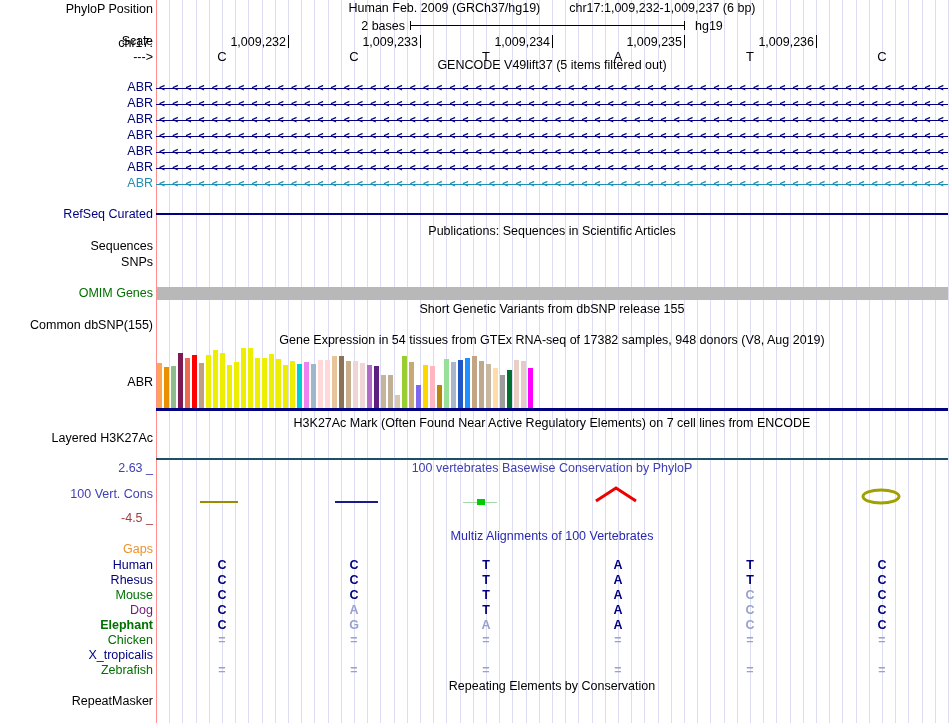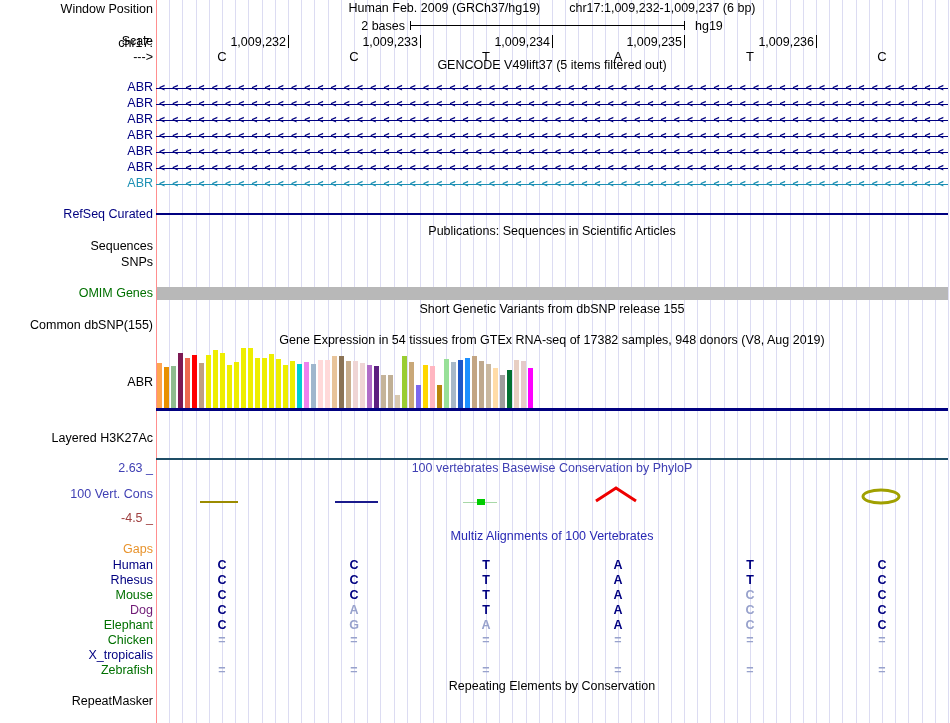--- a/index.html
+++ b/index.html
@@ -85,21 +85,21 @@
       <div class="grid-line" style="left: 868.8px;"></div>
       <div class="grid-line" style="left: 882px;"></div>
       <div class="grid-line" style="left: 895.2px;"></div>
       <div class="grid-line" style="left: 908.4px;"></div>
       <div class="grid-line" style="left: 921.6px;"></div>
       <div class="grid-line" style="left: 934.8px;"></div>
       <div class="grid-line" style="left: 948px;"></div>
     </div>
   <div class="red-line"></div>
 
-  <div class="left-label" style="top:2px">Window Position</div>
+  <div class="left-label" style="top:2px">PhyloP Position</div>
   <div class="title" style="top:1px">
     <span>Human Feb. 2009 (GRCh37/hg19)</span>
     <span style="display:inline-block;width:22px"></span>
     <span>chr17:1,009,232-1,009,237 (6 bp)</span>
   </div>
 
   <div class="left-label" style="top:34px">Scale</div>
   <div class="abs" style="top:19px;right:545px;text-align:right">2 bases</div>
   <div class="scale-el" style="left:410px;top:25px;width:274px;height:1px"></div>
   <div class="scale-el" style="left:410px;top:21px;width:1px;height:9px"></div>
@@ -648,20 +648,21 @@
       <div class="bar" style="left: 486px; width: 5px; top: 364px; height: 44px; background: rgb(201, 184, 160);"></div>
       <div class="bar" style="left: 493px; width: 5px; top: 368px; height: 40px; background: rgb(255, 220, 168);"></div>
       <div class="bar" style="left: 500px; width: 5px; top: 375px; height: 33px; background: rgb(156, 156, 156);"></div>
       <div class="bar" style="left: 507px; width: 5px; top: 370px; height: 38px; background: rgb(0, 112, 48);"></div>
       <div class="bar" style="left: 514px; width: 5px; top: 360px; height: 48px; background: rgb(232, 207, 195);"></div>
       <div class="bar" style="left: 521px; width: 5px; top: 361px; height: 47px; background: rgb(229, 203, 200);"></div>
       <div class="bar" style="left: 528px; width: 5px; top: 368px; height: 40px; background: rgb(255, 0, 255);"></div>
     </div>
   <div class="hline" style="left:156px;top:408px;width:792px;height:3px;background:#000080"></div>
 
+  <div class="title" style="top:416px">H3K27Ac Mark (Often Found Near Active Regulatory Elements) on 7 cell lines from ENCODE</div>
   <div class="left-label" style="top:431px">Layered H3K27Ac</div>
   <div class="hline" style="left:156px;top:458px;width:792px;height:2px;background:#1e4d66"></div>
 
   <div class="title" style="top:461px;color:#4040b4">100 vertebrates Basewise Conservation by PhyloP</div>
   <div class="left-label" style="top:461px;color:#4040b4">2.63 _</div>
   <div class="left-label" style="top:487px;color:#4040b4">100 Vert. Cons</div>
   <div class="left-label" style="top:511px;color:#a04040">-4.5 _</div>
   <div id="cons-layer">
       <div class="hline" style="left: 200px; top: 501px; width: 38px; height: 2px; background: rgb(155, 139, 0);"></div>
       <div class="hline" style="left: 335px; top: 501px; width: 43px; height: 2px; background: rgb(26, 26, 140);"></div>
@@ -699,21 +700,21 @@
       <div class="mz-cell" style="top: 588px; left: 618px; color: rgb(0, 0, 128);">A</div>
       <div class="mz-cell" style="top: 588px; left: 750px; color: rgb(152, 162, 204);">C</div>
       <div class="mz-cell" style="top: 588px; left: 882px; color: rgb(0, 0, 128);">C</div>
       <div class="left-label" style="top: 603px; color: #701a75;">Dog</div>
       <div class="mz-cell" style="top: 603px; left: 222px; color: rgb(0, 0, 128);">C</div>
       <div class="mz-cell" style="top: 603px; left: 354px; color: rgb(152, 162, 204);">A</div>
       <div class="mz-cell" style="top: 603px; left: 486px; color: rgb(0, 0, 128);">T</div>
       <div class="mz-cell" style="top: 603px; left: 618px; color: rgb(0, 0, 128);">A</div>
       <div class="mz-cell" style="top: 603px; left: 750px; color: rgb(152, 162, 204);">C</div>
       <div class="mz-cell" style="top: 603px; left: 882px; color: rgb(0, 0, 128);">C</div>
-      <div class="left-label" style="top: 618px; color: rgb(0, 112, 0);">Elephant</div>
+      <div class="left-label" style="top: 618px; color: rgb(0, 112, 0); font-weight: bold;">Elephant</div>
       <div class="mz-cell" style="top: 618px; left: 222px; color: rgb(0, 0, 128);">C</div>
       <div class="mz-cell" style="top: 618px; left: 354px; color: rgb(152, 162, 204);">G</div>
       <div class="mz-cell" style="top: 618px; left: 486px; color: rgb(152, 162, 204);">A</div>
       <div class="mz-cell" style="top: 618px; left: 618px; color: rgb(0, 0, 128);">A</div>
       <div class="mz-cell" style="top: 618px; left: 750px; color: rgb(152, 162, 204);">C</div>
       <div class="mz-cell" style="top: 618px; left: 882px; color: rgb(0, 0, 128);">C</div>
       <div class="left-label" style="top: 633px; color: rgb(0, 112, 0);">Chicken</div>
       <div class="mz-cell" style="top: 633px; left: 222px; color: rgb(152, 162, 204);">=</div>
       <div class="mz-cell" style="top: 633px; left: 354px; color: rgb(152, 162, 204);">=</div>
       <div class="mz-cell" style="top: 633px; left: 486px; color: rgb(152, 162, 204);">=</div>

